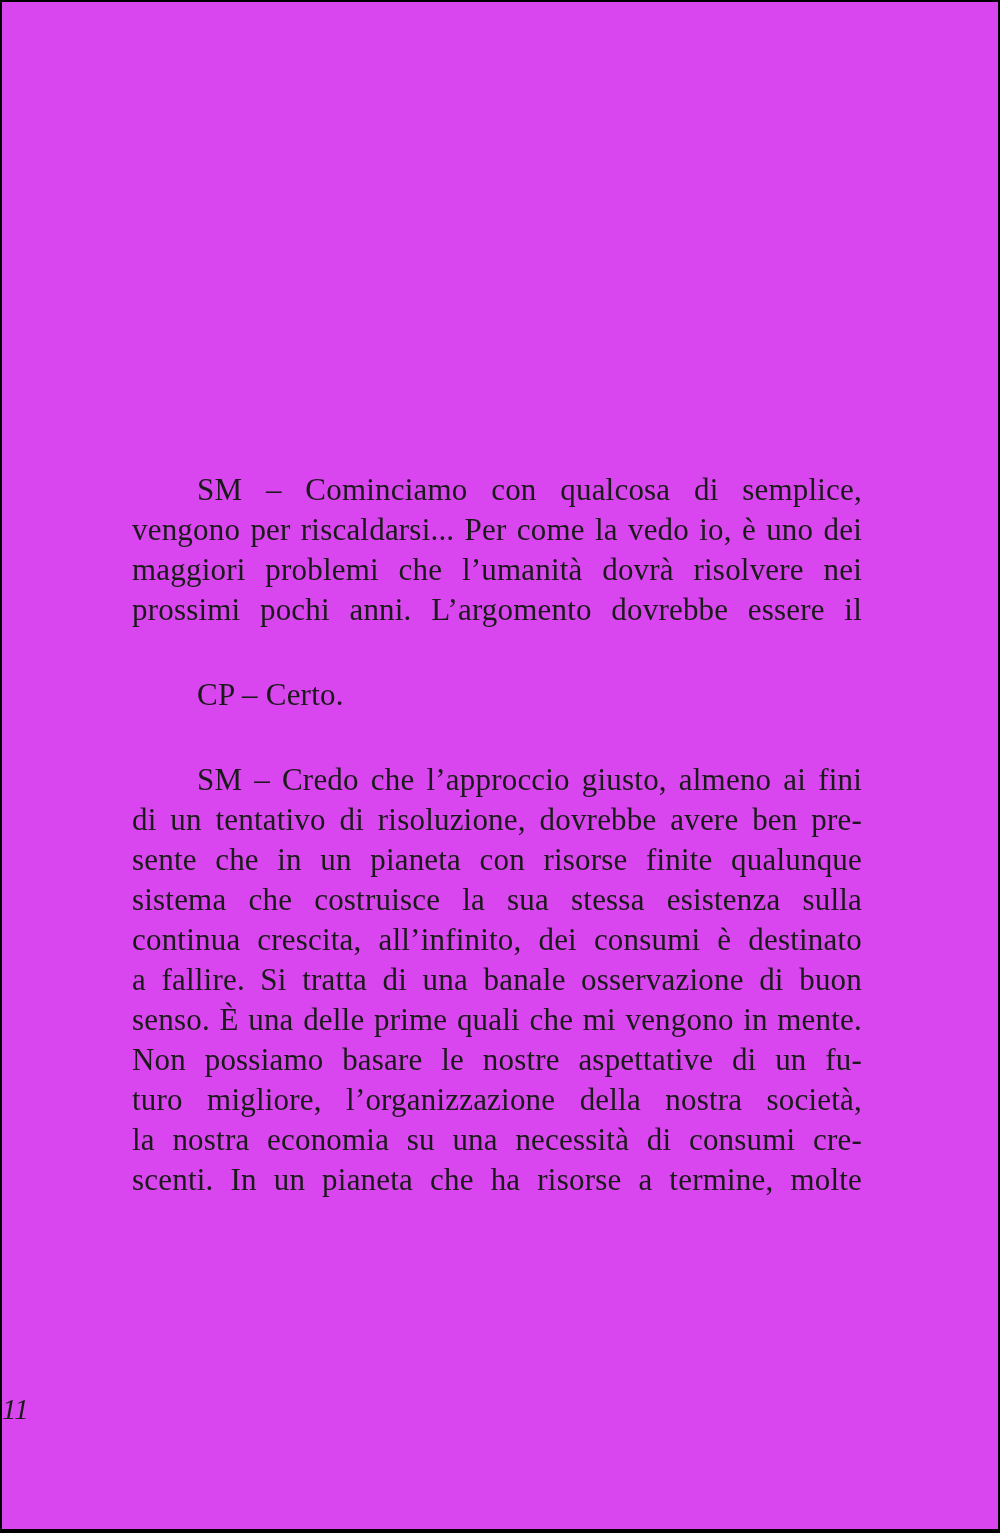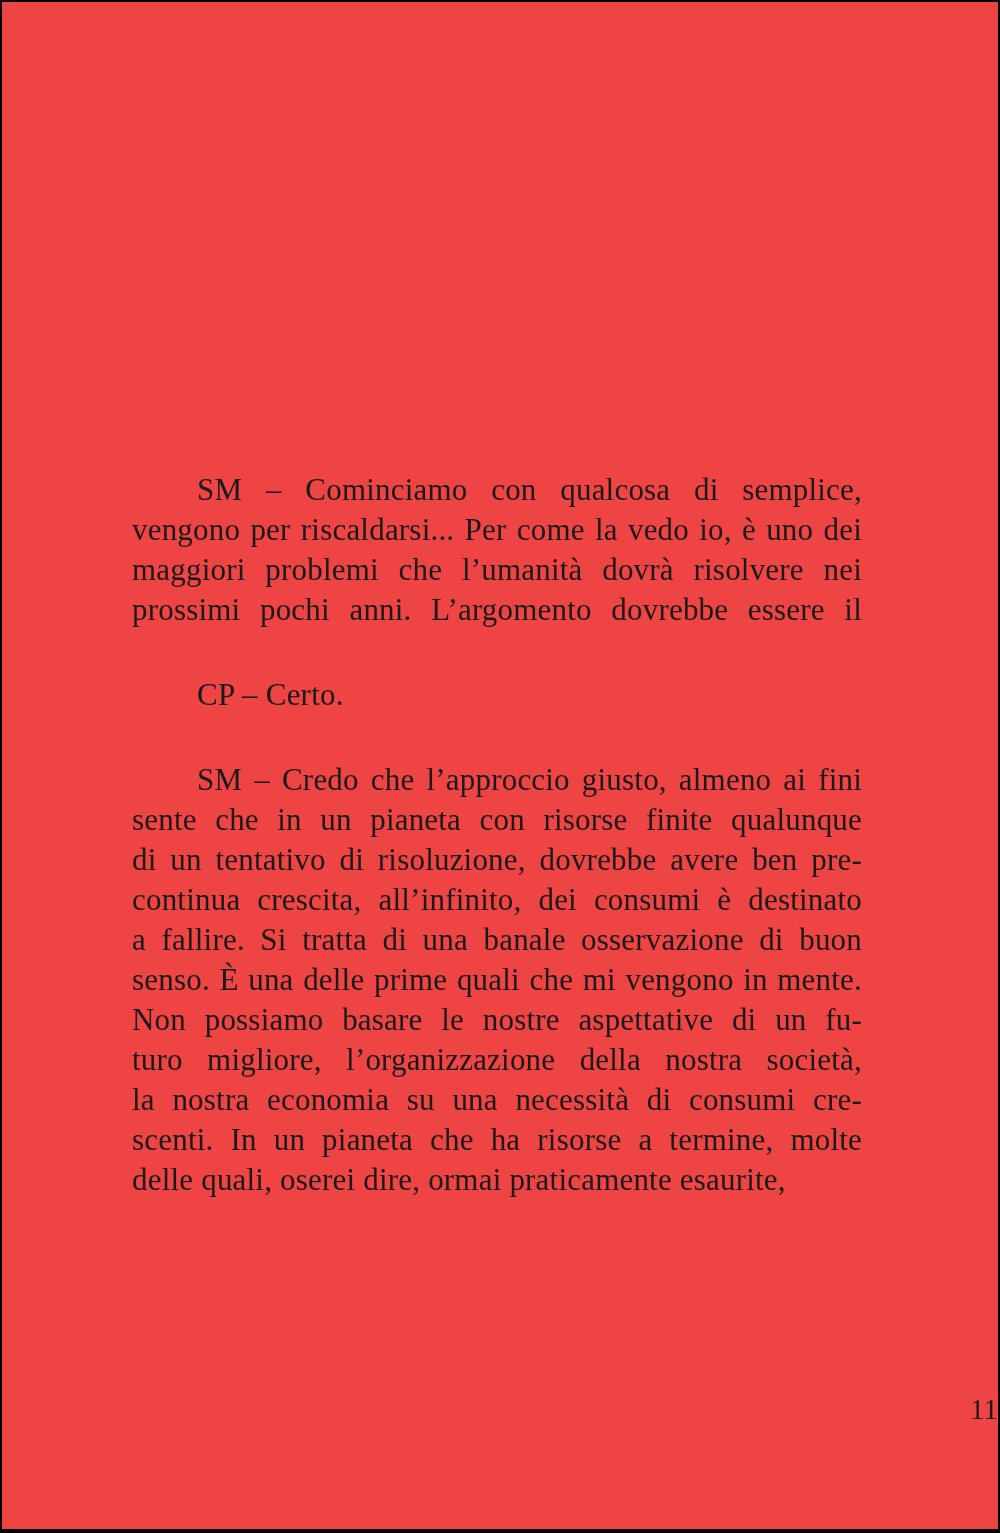--- a/index.html
+++ b/index.html
@@ -4,21 +4,21 @@
 <style>
   html, body {
     margin: 0;
     padding: 0;
     background: #ffffff;
   }
   .scan {
     position: relative;
     width: 1000px;
     height: 1533px;
-    background: #ef4444;
+    background: #d946ef;
     overflow: hidden;
     box-sizing: border-box;
     border-top: 2px solid #000;
     border-left: 2px solid #000;
     border-right: 2px solid #000;
     border-bottom: 4px solid #000;
     font-family: "Liberation Serif", "DejaVu Serif", serif;
     color: #1a1a1a;
   }
   .text-block {
@@ -45,47 +45,48 @@
     text-indent: 65px;
   }
   .pline.last {
     text-align-last: left;
   }
   .folio {
     position: absolute;
     left: 0;
     top: 1390px;
     width: 100%;
-    text-align: right;
+    text-align: left;
     font-size: 29px;
     line-height: 34px;
+    font-style: italic;
   }
 </style>
 </head>
 <body>
 
 <div class="scan">
   <div class="text-block">
       <div class="paragraph">
         <div class="pline first">SM – Cominciamo con qualcosa di semplice,</div>
         <div class="pline">vengono per riscaldarsi... Per come la vedo io, è uno dei</div>
         <div class="pline">maggiori problemi che l’umanità dovrà risolvere nei</div>
         <div class="pline">prossimi pochi anni. L’argomento dovrebbe essere il</div>
       </div>
       <div class="paragraph">
         <div class="pline first last">CP – Certo.</div>
       </div>
       <div class="paragraph">
         <div class="pline first">SM – Credo che l’approccio giusto, almeno ai fini</div>
+        <div class="pline">di un tentativo di risoluzione, dovrebbe avere ben pre-</div>
         <div class="pline">sente che in un pianeta con risorse finite qualunque</div>
-        <div class="pline">di un tentativo di risoluzione, dovrebbe avere ben pre-</div>
+        <div class="pline">sistema che costruisce la sua stessa esistenza sulla</div>
         <div class="pline">continua crescita, all’infinito, dei consumi è destinato</div>
         <div class="pline">a fallire. Si tratta di una banale osservazione di buon</div>
         <div class="pline">senso. È una delle prime quali che mi vengono in mente.</div>
         <div class="pline">Non possiamo basare le nostre aspettative di un fu-</div>
         <div class="pline">turo migliore, l’organizzazione della nostra società,</div>
         <div class="pline">la nostra economia su una necessità di consumi cre-</div>
         <div class="pline">scenti. In un pianeta che ha risorse a termine, molte</div>
-        <div class="pline last">delle quali, oserei dire, ormai praticamente esaurite,</div>
       </div>
     </div>
   <div class="folio">11</div>
 </div>
 
 </body></html>

